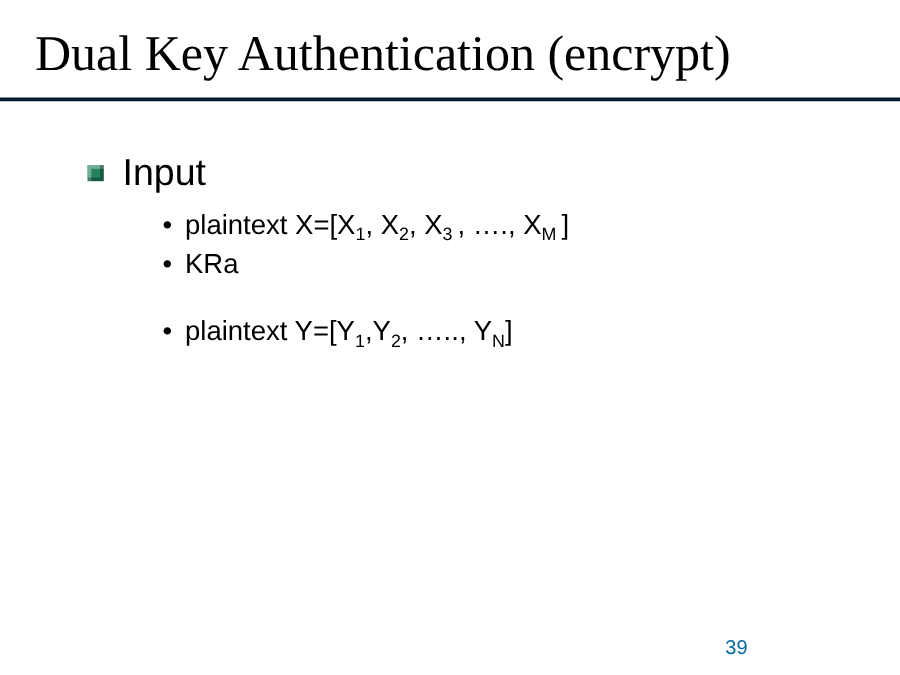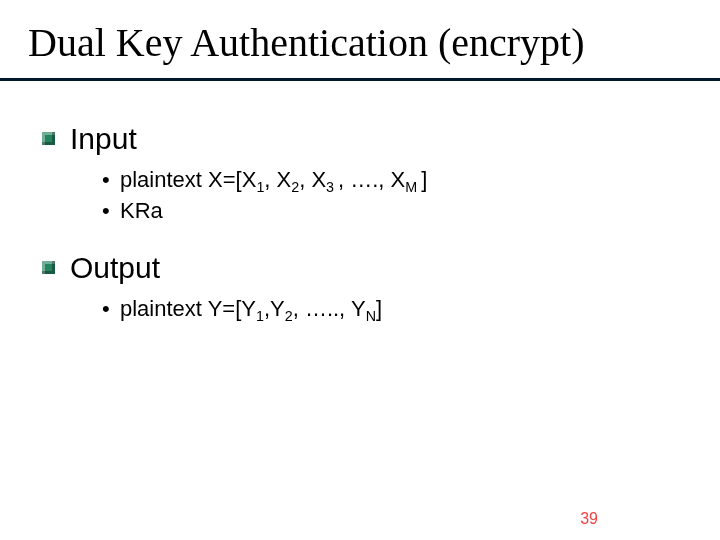--- a/index.html
+++ b/index.html
@@ -30,21 +30,21 @@
   .title-rule {
     position: absolute;
     left: 0;
     top: 78px;
     width: 720px;
     height: 0;
     border-top: 3px solid #00192f;
   }
   .body {
     position: absolute;
-    left: 70px;
+    left: 98px;
     top: 120px;
     width: 600px;
     font-family: Arial, Helvetica, sans-serif;
   }
   .l1 {
     position: relative;
     font-size: 30px;
     line-height: 1.25;
     margin-bottom: 6px;
   }
@@ -76,21 +76,21 @@
     font-size: 0.65em;
     vertical-align: sub;
     line-height: 0;
   }
   .pageno {
     position: absolute;
     right: 16px;
     bottom: 12px;
     font-family: Arial, Helvetica, sans-serif;
     font-size: 16px;
-    color: #ef4444;
+    color: #0369a1;
   }
 </style>
 </head>
 <body>
 
 <div class="slide">
 
   <div class="title">Dual Key Authentication (encrypt)</div>
   <div class="title-rule"></div>
 
@@ -104,24 +104,20 @@
       <div class="l2">
         <span class="dot">•</span>
         <span>plaintext X=[X</span><sub>1</sub><span>, X</span><sub>2</sub><span>,  X</span><sub>3 </sub><span>, …., X</span><sub>M </sub><span>]</span>
       </div>
       <div class="l2">
         <span class="dot">•</span>
         <span>KRa</span>
       </div>
     </div>
 
-    <div class="l1">
-      <span class="sq"></span>
-      <span>Output</span>
-    </div>
     <div class="l2-group">
       <div class="l2">
         <span class="dot">•</span>
         <span>plaintext Y=[Y</span><sub>1</sub><span>,Y</span><sub>2</sub><span>, ….., Y</span><sub>N</sub><span>]</span>
       </div>
     </div>
 
   </div>
 
   <div class="pageno">39</div>

